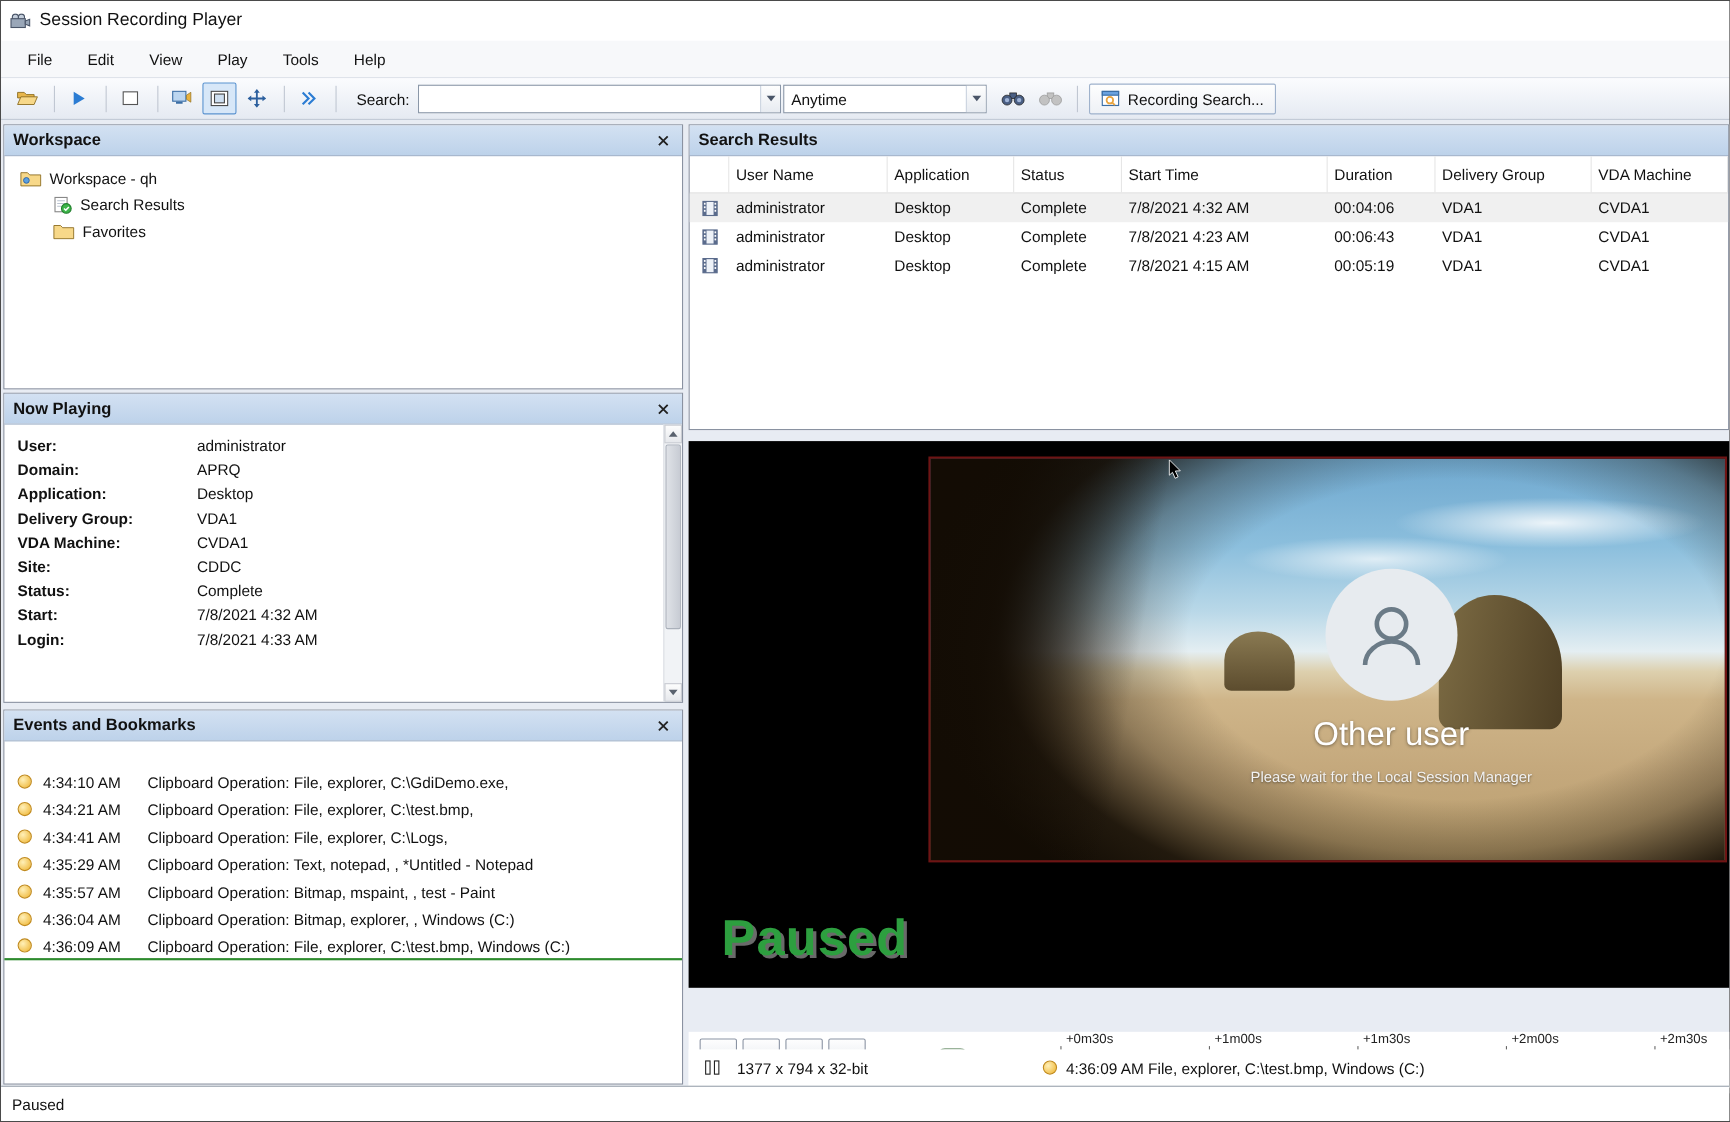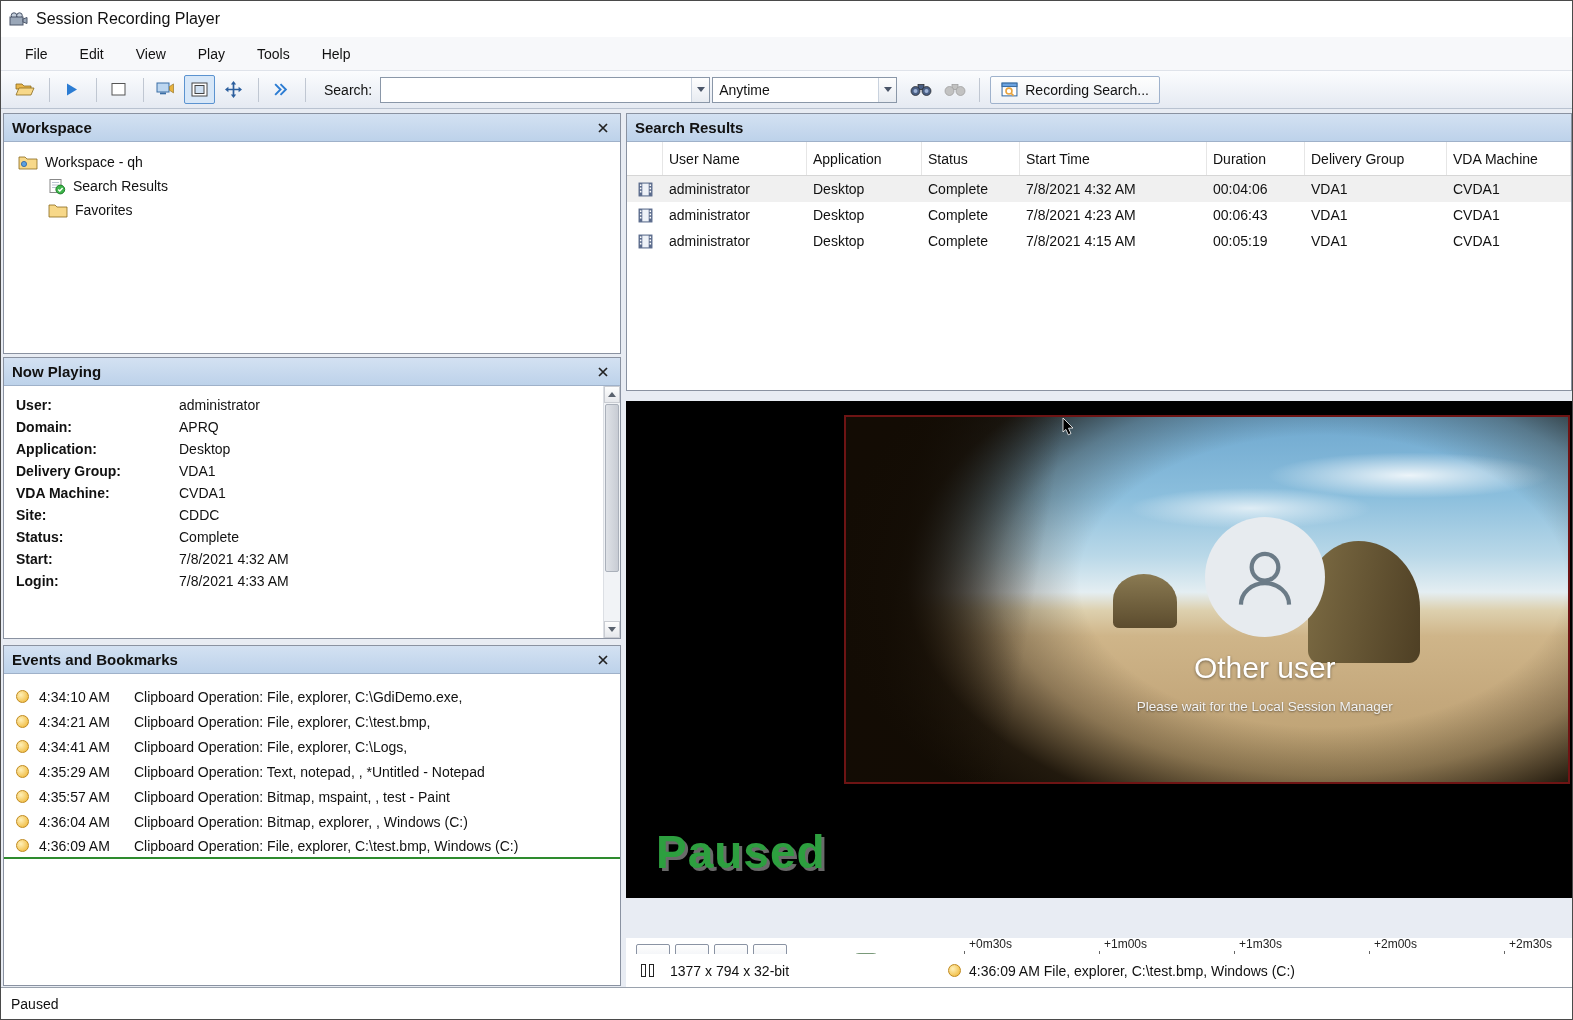--- a/index.html
+++ b/index.html
@@ -61,21 +61,21 @@
   .np-row { display:grid; grid-template-columns:133px auto; padding:3px 20px 3px 12px;gap:30px; }
   .np-label { font-weight:bold; white-space:nowrap; }
   .scrollbar { position:absolute; top:28px; right:0; bottom:0; width:17px; background:#f1f3f6; border-left:1px solid #dcdfe4; }
   .sb-btn { position:absolute; left:0; right:0; height:17px; background:linear-gradient(#fdfdfd,#e6e8ec); border:1px solid #c9ccd2; display:flex; align-items:center; justify-content:center; }
   .sb-btn.up { top:0; } .sb-btn.down { bottom:0; }
   .sb-btn.up::after { content:""; border:4px solid transparent; border-bottom:5px solid #5a626e; margin-bottom:4px; }
   .sb-btn.down::after { content:""; border:4px solid transparent; border-top:5px solid #5a626e; margin-top:4px; }
   .sb-thumb { position:absolute; left:1px; right:1px; top:18px; height:168px; background:linear-gradient(90deg,#dfe2e7,#c8ccd4); border:1px solid #aab0ba; border-radius:2px; }
 
   
-  .ev-list { position:absolute; top:28px; left:0; right:0; bottom:0; padding-top:10px; }
+  .ev-list { position:absolute; top:28px; left:0; right:0; bottom:0; padding-top:24px; }
   .ev-item { display:flex; align-items:center; height:25px; padding-left:12px; }
   .ev-item.selected { border-bottom:2px solid #2e8b2e; }
   .ev-dot { width:13px; height:13px; border-radius:50%; flex:0 0 auto;
     background:radial-gradient(circle at 35% 35%, #fff0b8, #f2c14e 75%); border:1.5px solid #c08a1e; margin-right:10px; }
   .ev-time { width:95px; flex:0 0 auto; }
   .ev-text { white-space:nowrap; overflow:hidden; }
 
   
   .video-area { position:absolute; left:625px; top:400px; width:946px; height:497px; background:#000; }
   .video-frame { position:absolute; left:218px; top:2px; width:726px; height:369px; border:2px solid #6e1414;

